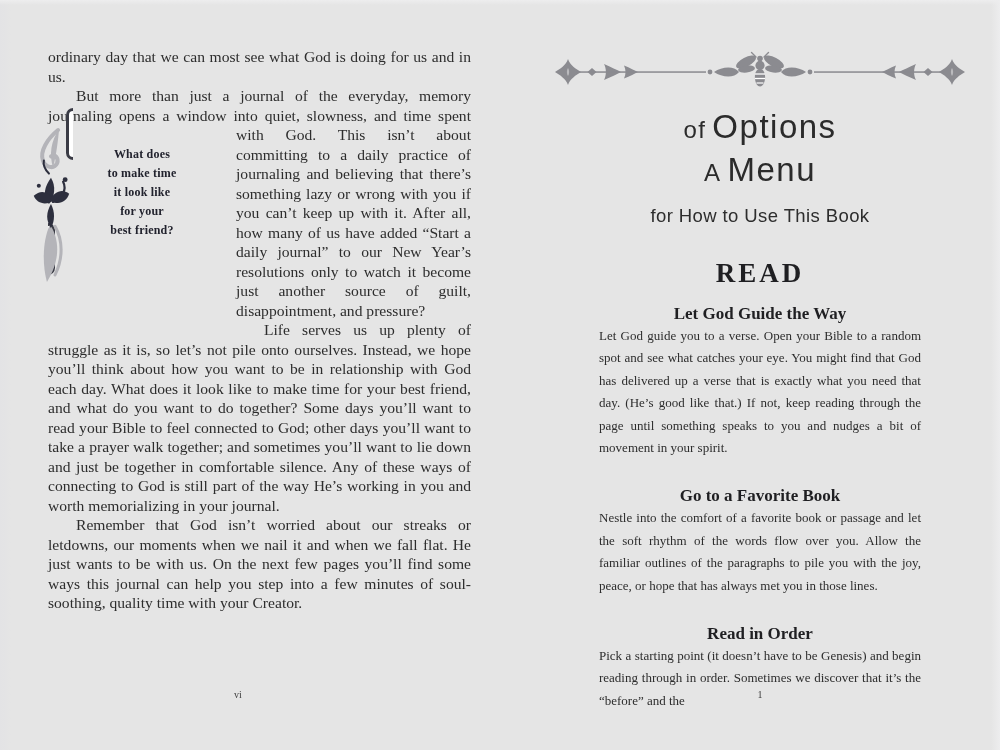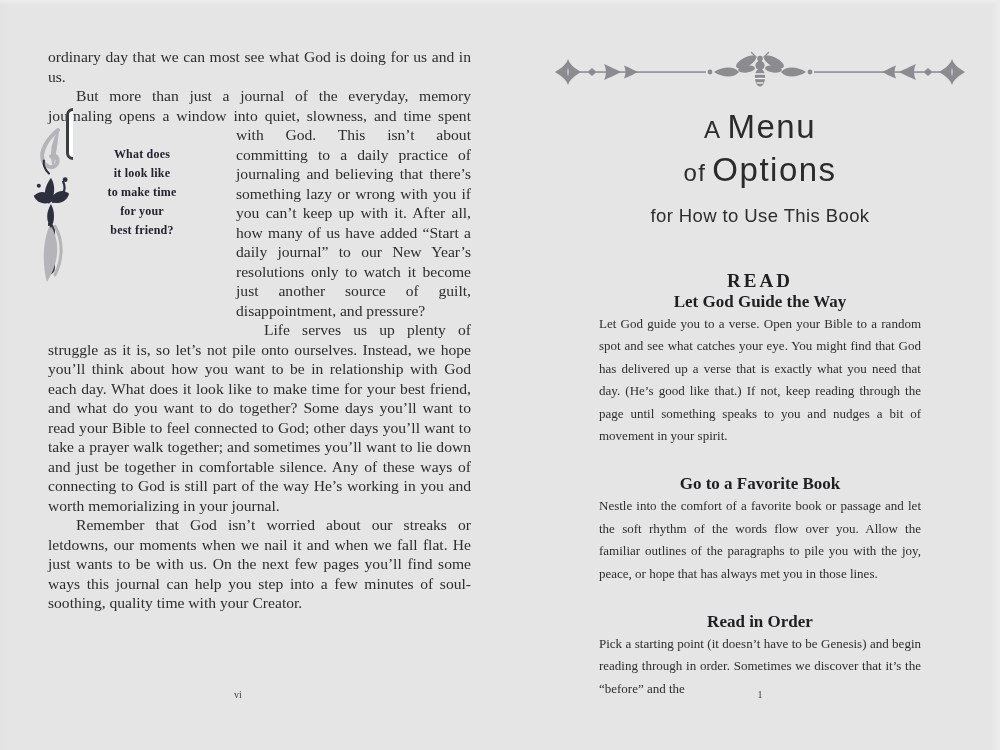--- a/index.html
+++ b/index.html
@@ -82,42 +82,42 @@
   .title-small { font-size: 24px; }
   .subtitle {
     margin-top: 11px;
     font-family: "Liberation Sans", sans-serif;
     font-size: 18.5px;
     font-weight: 300;
     letter-spacing: 0.4px;
     color: #2d2d2d;
   }
   .read-heading {
-    margin-top: 43px;
-    font-size: 19px;
+    margin-top: 31px;
+    font-size: 27px;
     font-weight: bold;
     letter-spacing: 3px;
     color: #1f1f22;
   }
   .subsections { width: 322px; margin: 0 auto; }
   .sub-heading {
     margin-top: 27px;
     font-size: 17px;
     font-weight: bold;
     color: #1f1f22;
     text-align: center;
   }
   .sub-body {
     margin-top: 1px;
     font-size: 13px;
     line-height: 22.4px;
     text-align: justify;
     color: #2d2d2d;
   }
-  .sub-heading.first { margin-top: 0; }
+  .sub-heading.first { margin-top: 15px; }
 
   
   .folio {
     position: absolute;
     top: 689px;
     font-size: 10px;
     color: #3c3c3c;
     text-align: center;
   }
   .folio-left  { left: 48px;  width: 380px; }
@@ -144,22 +144,22 @@
           <path d="M9 68 C16 61 24 64 29 72 C22 78 12 76 9 68 Z" fill="#2d2f3e"></path>
           <path d="M44 66 C37 60 29 64 25 72 C32 78 41 75 44 66 Z" fill="#2d2f3e"></path>
           <path d="M26 76 C21 85 21 92 26 100 C30 92 30 84 26 76 Z" fill="#2d2f3e"></path>
           <path d="M28 74 C37 70 42 62 38 54" fill="none" stroke="#2d2f3e" stroke-width="2.2" stroke-linecap="round"></path>
           <circle cx="40" cy="52" r="2.4" fill="#2d2f3e"></circle>
           <circle cx="14" cy="58" r="2" fill="#2d2f3e"></circle>
           <path d="M24 46 C20 42 18 38 19 33" fill="none" stroke="#2d2f3e" stroke-width="2" stroke-linecap="round"></path>
         </svg>
         <span class="callout-box">
           <span class="callout-line">What does</span>
+          <span class="callout-line">to make time</span>
           <span class="callout-line">it look like</span>
-          <span class="callout-line">to make time</span>
           <span class="callout-line">for your</span>
           <span class="callout-line">best friend?</span>
         </span>
       </span>
       <span>with God. This isn’t about committing to a daily practice of journaling and believing that there’s something lazy or wrong with you if you can’t keep up with it. After all, how many of us have added “Start a daily journal” to our New Year’s resolutions only to watch it become just another source of guilt, disappointment, and pressure?</span>
     </p>
     <p class="par">Life serves us up plenty of struggle as it is, so let’s not pile onto ourselves. Instead, we hope you’ll think about how you want to be in relationship with God each day. What does it look like to make time for your best friend, and what do you want to do together? Some days you’ll want to read your Bible to feel connected to God; other days you’ll want to take a prayer walk together; and sometimes you’ll want to lie down and just be together in comfortable silence. Any of these ways of connecting to God is still part of the way He’s working in you and worth memorializing in your journal.</p>
     <p class="par">Remember that God isn’t worried about our streaks or letdowns, our moments when we nail it and when we fall flat. He just wants to be with us. On the next few pages you’ll find some ways this journal can help you step into a few minutes of soul-soothing, quality time with your Creator.</p>
   </div>
 
@@ -194,26 +194,26 @@
         <circle cx="208" cy="15.4" r="4.6" stroke="none"></circle>
         <path d="M208 19 C203.5 19 202.5 25 203 29 C203.5 33.5 205.5 36.5 208 36.5 C210.5 36.5 212.5 33.5 213 29 C213.5 25 212.5 19 208 19 Z" stroke="none"></path>
         <line x1="203" y1="24" x2="213" y2="24" stroke="#ffffff" stroke-width="1.3"></line>
         <line x1="203" y1="28.5" x2="213" y2="28.5" stroke="#ffffff" stroke-width="1.3"></line>
         <line x1="204.5" y1="33" x2="211.5" y2="33" stroke="#ffffff" stroke-width="1.2"></line>
       </g>
     </svg>
 
     <div class="title-block">
       <div>
+        <span class="title-small">of</span>
+        <span class="title-big">Options</span>
+      </div>
+      <div>
         <span class="title-small">A</span>
         <span class="title-big">Menu</span>
-      </div>
-      <div>
-        <span class="title-small">of</span>
-        <span class="title-big">Options</span>
       </div>
     </div>
 
     <div class="subtitle">for How to Use This Book</div>
 
     <div class="read-heading">READ</div>
 
     <div class="subsections">
       <div class="sub-heading first">Let God Guide the Way</div>
       <p class="sub-body">Let God guide you to a verse. Open your Bible to a random spot and see what catches your eye. You might find that God has delivered up a verse that is exactly what you need that day. (He’s good like that.) If not, keep reading through the page until something speaks to you and nudges a bit of movement in your spirit.</p>

